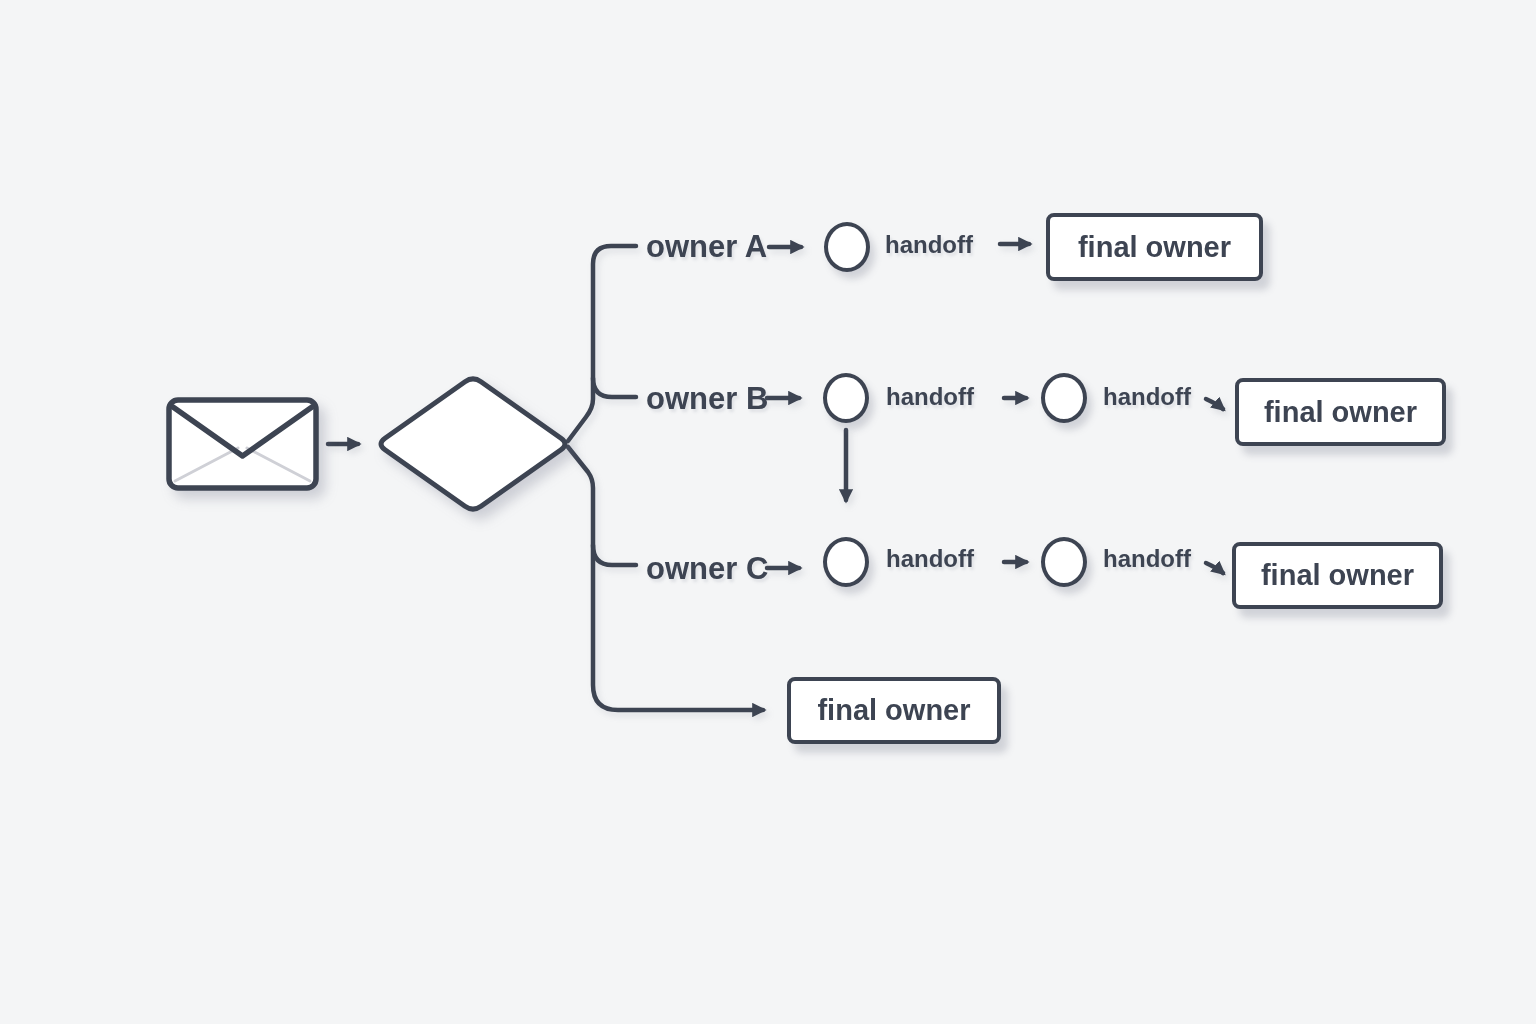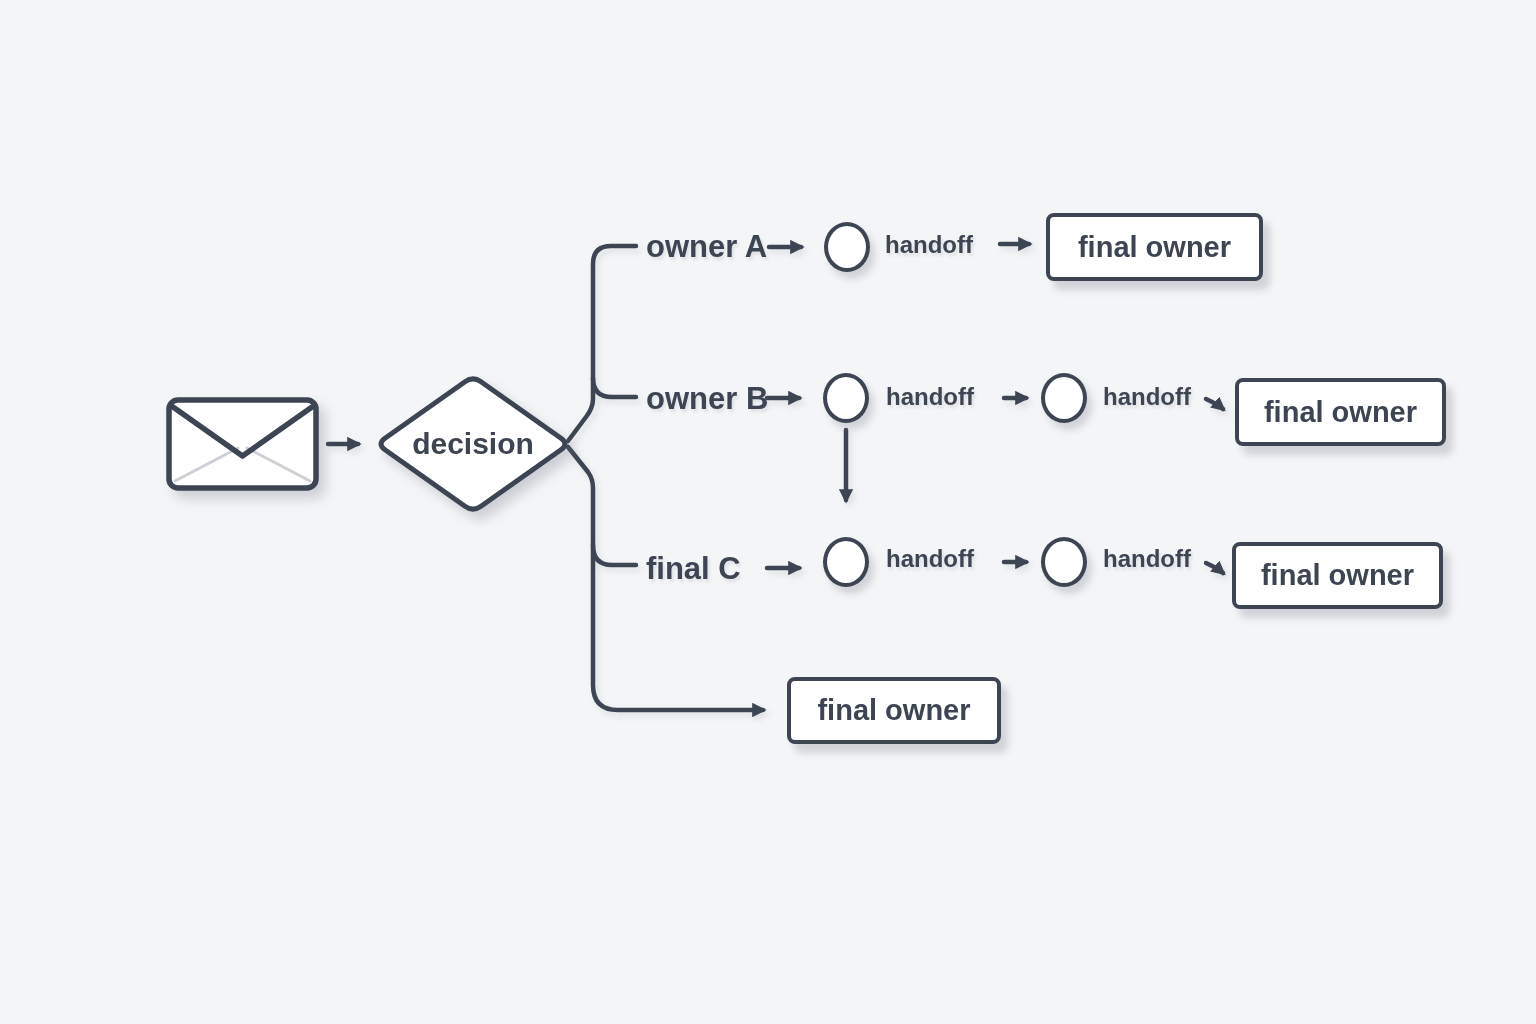--- a/index.html
+++ b/index.html
@@ -81,39 +81,38 @@
   <svg class="shape-svg" style="left:166px;top:397px" width="153" height="94" viewBox="0 0 153 94">
     <rect class="env-rect" x="3" y="3" width="147" height="88" rx="9"></rect>
     <path class="env-fold" d="M 9 84 L 72 51"></path>
     <path class="env-fold" d="M 81 51 L 144 84"></path>
     <path class="env-flap" d="M 7 10 L 76.5 59 L 146 10"></path>
   </svg>
 
   <svg class="shape-svg" style="left:367px;top:367px" width="212" height="154" viewBox="0 0 212 154">
     <path class="diamond-shape" d="M 98 14.7 Q 106 9 114 14.7 L 194 71.3 Q 202 77 194 82.7 L 114 139.3 Q 106 145 98 139.3 L 18 82.7 Q 10 77 18 71.3 Z"></path>
   </svg>
-  <div class="diamond-label">decision</div>
 
   <div class="lbl route-lbl" style="left:646px;top:229px">owner A</div>
   <div class="handoff-circle" style="left:824px;top:222px"></div>
   <div class="lbl handoff-lbl" style="left:885px;top:227px">handoff</div>
   <div class="owner-box" style="left:1046px;top:213px;width:217px;height:68px">
     <span>final owner</span>
   </div>
 
   <div class="lbl route-lbl" style="left:646px;top:381px">owner B</div>
   <div class="handoff-circle" style="left:823px;top:373px"></div>
   <div class="lbl handoff-lbl" style="left:886px;top:379px">handoff</div>
   <div class="handoff-circle" style="left:1041px;top:373px"></div>
   <div class="lbl handoff-lbl" style="left:1103px;top:379px">handoff</div>
   <div class="owner-box" style="left:1235px;top:378px;width:211px;height:68px">
     <span>final owner</span>
   </div>
 
-  <div class="lbl route-lbl" style="left:646px;top:551px">final C</div>
+  <div class="lbl route-lbl" style="left:646px;top:551px">owner C</div>
   <div class="handoff-circle" style="left:823px;top:537px"></div>
   <div class="lbl handoff-lbl" style="left:886px;top:541px">handoff</div>
   <div class="handoff-circle" style="left:1041px;top:537px"></div>
   <div class="lbl handoff-lbl" style="left:1103px;top:541px">handoff</div>
   <div class="owner-box" style="left:1232px;top:542px;width:211px;height:67px">
     <span>final owner</span>
   </div>
 
   <div class="owner-box" style="left:787px;top:677px;width:214px;height:67px">
     <span>final owner</span>

